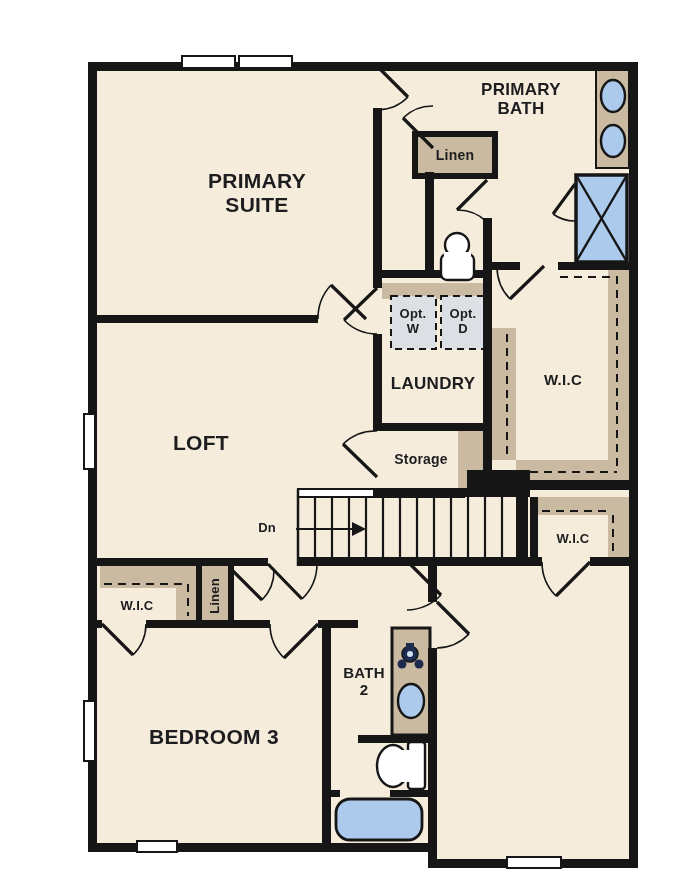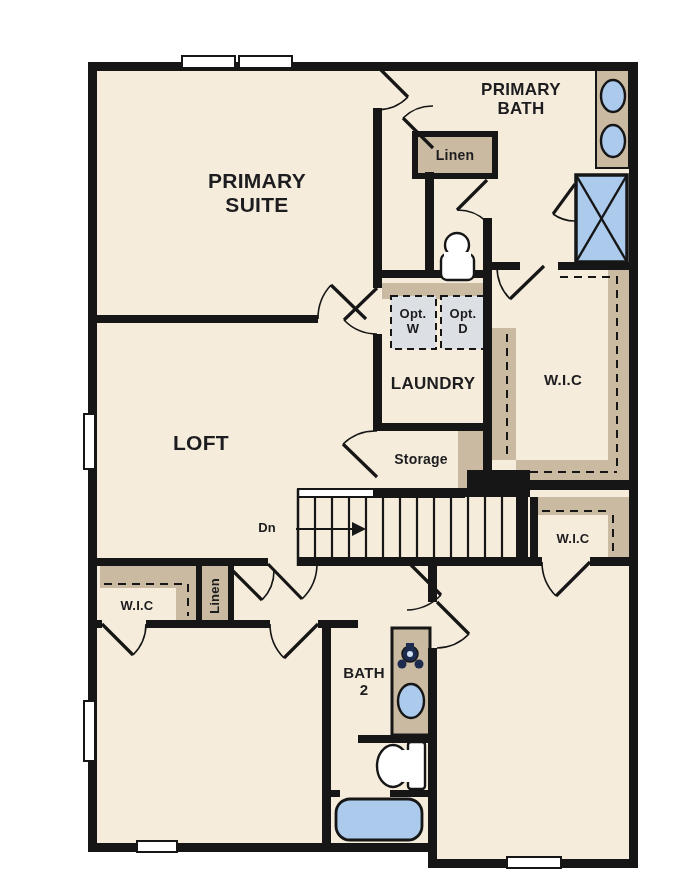--- a/index.html
+++ b/index.html
@@ -249,14 +249,15 @@
 D</div>
 <div class="lbl lg" style="left:433px;top:384px;">LAUNDRY</div>
 <div class="lbl md" style="left:563px;top:380px;">W.I.C</div>
 <div class="lbl md2" style="left:421px;top:460px;">Storage</div>
 <div class="lbl sm" style="left:267px;top:528px;">Dn</div>
 <div class="lbl sm" style="left:573px;top:539px;">W.I.C</div>
 <div class="lbl sm" style="left:137px;top:606px;">W.I.C</div>
 <div class="lbl sm vert" style="left:215px;top:596px;">Linen</div>
 <div class="lbl md" style="left:364px;top:682px;">BATH
 2</div>
+<div class="lbl xl" style="left:214px;top:737px;">BEDROOM 3</div>
 
 </div>
 
 </body></html>

